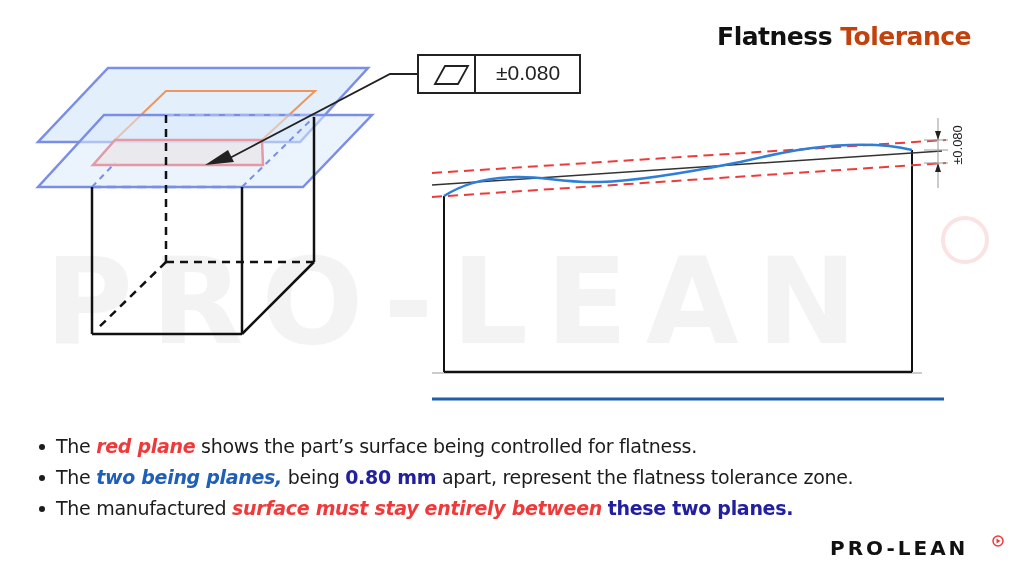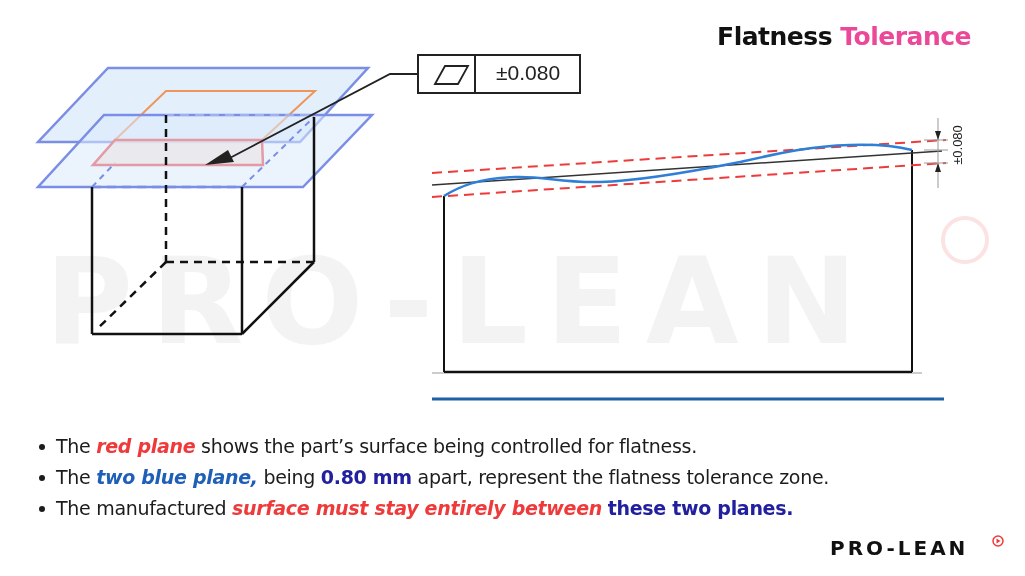--- a/index.html
+++ b/index.html
@@ -1,19 +1,19 @@
 <!DOCTYPE html>
 <html><head>
 <meta charset="utf-8">
 <style>
   html, body { margin: 0; padding: 0; background: #ffffff; }
   body { width: 1025px; height: 576px; position: relative; overflow: hidden; font-family: "Liberation Sans", sans-serif; }
   .title { position: absolute; top: 22px; right: 54px; font-family: "DejaVu Sans", sans-serif; font-weight: bold; font-size: 25px; letter-spacing: -0.5px; }
   .title .t1 { color: #111111; margin-left: 28px; }
-  .title .t2 { color: #ec4899; }
+  .title .t2 { color: #c2410c; }
   svg.diagram { position: absolute; left: 0; top: 0; }
   .fcf-text { font-family: "Liberation Sans", sans-serif; font-size: 21px; fill: #222; }
   .bullets { position: absolute; left: 38px; top: 434px; margin: 0; padding: 0; list-style: none; font-family: "DejaVu Sans", sans-serif; font-size: 19px; color: #1c1c1c; }
   .bullets li { position: relative; padding-left: 18px; height: 31px; line-height: 24px; white-space: nowrap; letter-spacing: -0.3px; }
   .bullets li::before { content: ""; position: absolute; left: 1px; top: 10px; width: 6px; height: 6px; border-radius: 50%; background: #1c1c1c; }
   .em-red { color: #ee3a3a; font-style: italic; font-weight: bold; }
   .em-blue { color: #1f5fb8; font-style: italic; font-weight: bold; }
   .em-navy { color: #22209e; font-weight: bold; }
   .logo { position: absolute; left: 830px; top: 534px; }
   .watermark { position: absolute; left: 45px; top: 242px; font-family: "DejaVu Sans", sans-serif; font-size: 120px; font-weight: bold; color: #f3f3f3; letter-spacing: 18px; line-height: 1; }
@@ -92,21 +92,21 @@
     <text x="962" y="145" transform="rotate(-90 962 145)" text-anchor="middle" font-family="Liberation Sans, sans-serif" font-size="13" fill="#222">±0.080</text>
 
     <line x1="432" y1="399" x2="944" y2="399" stroke="#1e5fa8" stroke-width="3"></line>
   </g>
 
   <circle cx="965" cy="240" r="22" fill="none" stroke="#fbe3e3" stroke-width="4"></circle>
 </svg>
 
 <ul class="bullets">
   <li><span>The </span><span class="em-red">red plane</span><span> shows the part’s surface being controlled for flatness.</span></li>
-  <li><span>The </span><span class="em-blue">two blue plane,</span><span> being </span><span class="em-navy">0.80 mm</span><span> apart, represent the flatness tolerance zone.</span></li>
+  <li><span>The </span><span class="em-blue">two being planes,</span><span> being </span><span class="em-navy">0.80 mm</span><span> apart, represent the flatness tolerance zone.</span></li>
   <li><span>The manufactured </span><span class="em-red">surface must stay entirely between</span><span> </span><span class="em-navy">these two planes.</span></li>
 </ul>
 
 <div class="logo">
   <svg width="180" height="26" viewBox="0 0 180 26">
     <text x="0" y="21" font-family="DejaVu Sans, sans-serif" font-size="20" font-weight="bold" letter-spacing="3" fill="#111">PRO-LEAN</text>
     <circle cx="168" cy="7" r="5" fill="none" stroke="#ee3a3a" stroke-width="1.5"></circle>
     <polygon points="166.5,4.5 170.5,7 166.5,9.5" fill="#ee3a3a"></polygon>
   </svg>
 </div>

